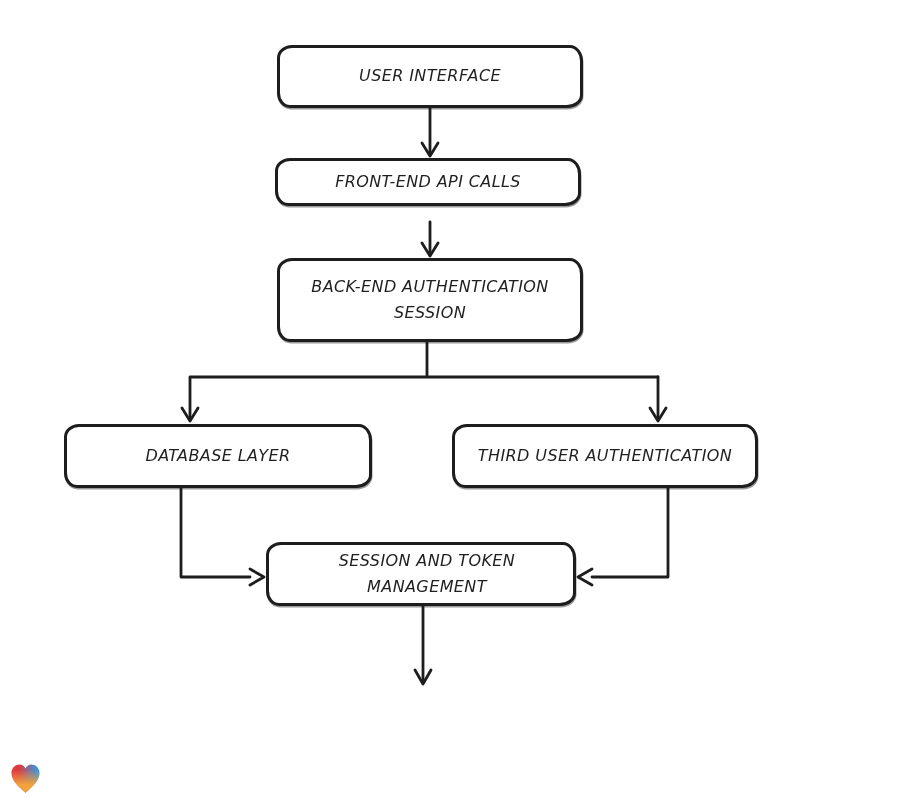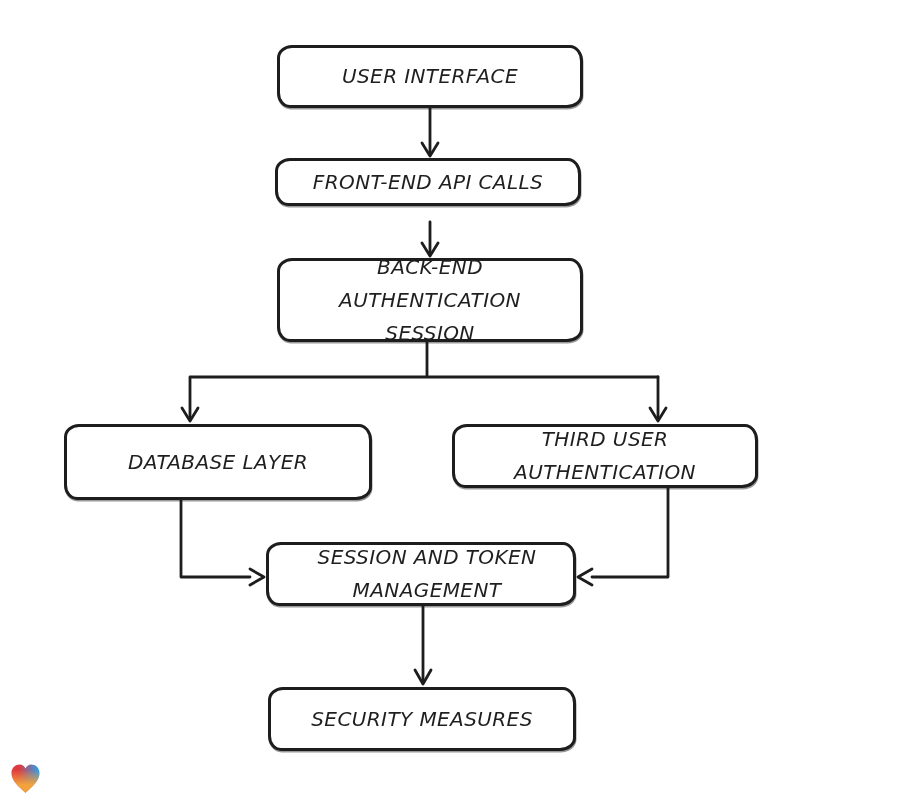--- a/index.html
+++ b/index.html
@@ -30,33 +30,33 @@
     align-items: center;
     justify-content: center;
     background: #ffffff;
     border: 3px solid #1d1d1d;
     border-radius: 15px 13px 16px 13px / 13px 16px 13px 15px;
     box-shadow: 0.5px 1.5px 0 rgba(29,29,29,0.45);
     padding: 4px 14px;
   }
   .node-label {
     font-style: italic;
-    font-size: 20px;
+    font-size: 16px;
     font-weight: 400;
     letter-spacing: 0.4px;
     color: #1f1f1f;
     text-align: center;
     white-space: pre-line;
     line-height: 1.65;
   }
   
   .n-ui { left: 277px; top: 45px;  width: 306px; height: 63px; }
   .n-fe { left: 275px; top: 158px; width: 306px; height: 48px; }
   .n-be { left: 277px; top: 258px; width: 306px; height: 84px; }
-  .n-db { left: 64px;  top: 424px; width: 308px; height: 76px; }
+  .n-db { left: 64px;  top: 424px; width: 308px; height: 64px; }
   .n-tp { left: 452px; top: 424px; width: 306px; height: 64px; }
   .n-st { left: 266px; top: 542px; width: 310px; height: 64px; padding-left: 26px; }
   .n-sm { left: 268px; top: 687px; width: 308px; height: 64px; }
   .edge {
     stroke: #1d1d1d;
     stroke-width: 2.8;
     fill: none;
     stroke-linecap: round;
     stroke-linejoin: round;
   }
@@ -131,23 +131,20 @@
 
   <div class="node n-tp">
     <span class="node-label">THIRD USER AUTHENTICATION</span>
   </div>
 
   <div class="node n-st">
     <span class="node-label">SESSION AND TOKEN
 MANAGEMENT</span>
   </div>
 
-  <div class="node n-sm">
-    <span class="node-label">SECURITY MEASURES</span>
-  </div>
 
   <svg class="heart-logo" viewBox="0 0 32 32" aria-hidden="true">
     <defs>
       <linearGradient id="hg1" x1="0" y1="0" x2="1" y2="0">
         <stop offset="0.25" stop-color="#e0393f"></stop>
         <stop offset="0.95" stop-color="#2d9bea"></stop>
       </linearGradient>
       <linearGradient id="hg2" x1="0" y1="0" x2="0" y2="1">
         <stop offset="0.18" stop-color="#f2a33c" stop-opacity="0"></stop>
         <stop offset="0.72" stop-color="#f2a33c"></stop>

